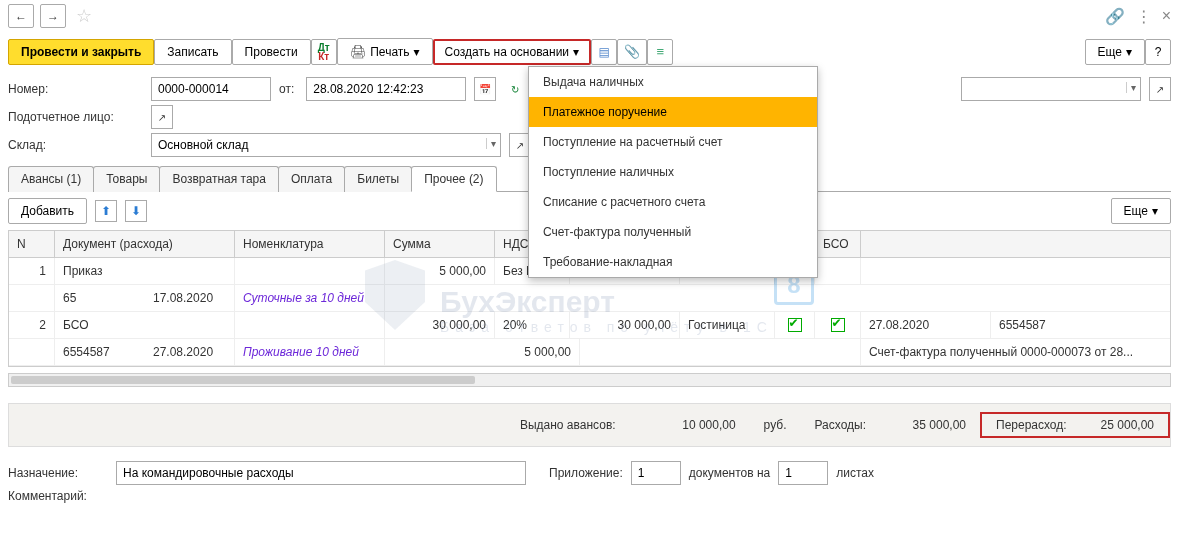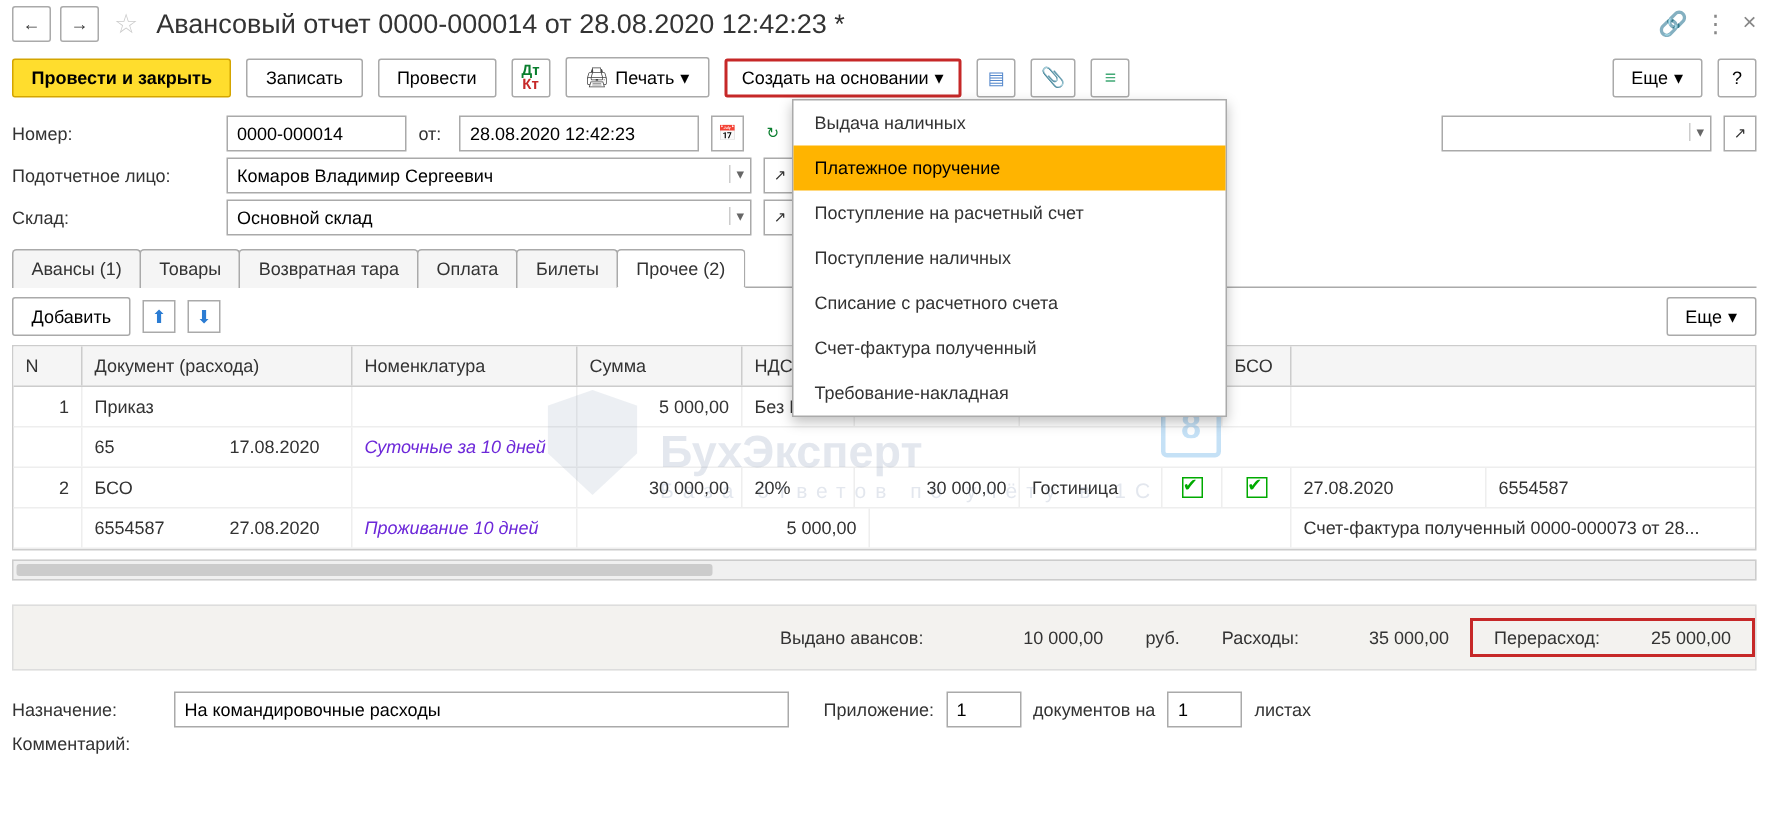--- a/index.html
+++ b/index.html
@@ -28,21 +28,21 @@
     border-radius: 2px;
   }
   .star-icon { color: #ccc; font-size: 18px; margin: 0 4px;}
   .title-text { font-size: 18px; margin-left: 2px;}
   .titlebar-right { margin-left: auto; display: flex; gap: 10px; align-items:center; color:#888;}
   .titlebar-right .ic { font-size:16px; cursor:pointer; }
   .toolbar {
     display: flex;
     align-items: center;
     padding: 6px 8px;
-    gap: 10px;
+    gap: 0;
     position: relative;
   }
   .btn {
     border: 1px solid #aaa;
     background: #fff;
     padding: 5px 12px;
     border-radius: 2px;
     cursor: pointer;
     display: flex; align-items: center; gap: 4px;
     font-size: 12px;
@@ -215,21 +215,20 @@
   .list-ic { color:#4a7; font-size:13px;}
   .struct-ic { color:#5588cc; font-size:12px;}
 </style>
 </head>
 <body>
 
 <div class="titlebar">
   <div class="nav-btn">←</div>
   <div class="nav-btn">→</div>
   <span class="star-icon">☆</span>
-  <span class="title-text">Авансовый отчет 0000-000014 от 28.08.2020 12:42:23 *</span>
   <div class="titlebar-right">
     <span class="ic">🔗</span>
     <span class="ic">⋮</span>
     <span class="ic">×</span>
   </div>
 </div>
 
 <div class="toolbar">
   <button class="btn btn-primary">Провести и закрыть</button>
   <button class="btn">Записать</button>
@@ -286,23 +285,20 @@
     <div class="open-btn">📅</div>
     <div class="open-btn" style="border:none;color:#0a7e2e">↻</div>
     <div style="flex:1"></div>
     <div class="input input-dropdown" style="width:180px">
         <input style="">
       </div>
     <div class="open-btn">↗</div>
   </div>
   <div class="row">
     <span class="lbl">Подотчетное лицо:</span>
-    <div class="input input-dropdown" style="width:350px">
-      <input value="Комаров Владимир Сергеевич" style="">
-    </div>
     <div class="open-btn">↗</div>
   </div>
   <div class="row">
     <span class="lbl">Склад:</span>
     <div class="input input-dropdown" style="width:350px">
       <input value="Основной склад" style="">
     </div>
     <div class="open-btn">↗</div>
   </div>
 

